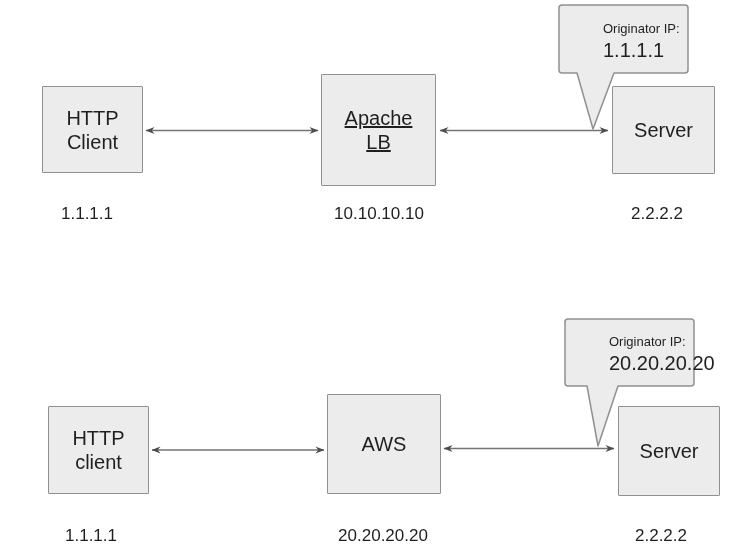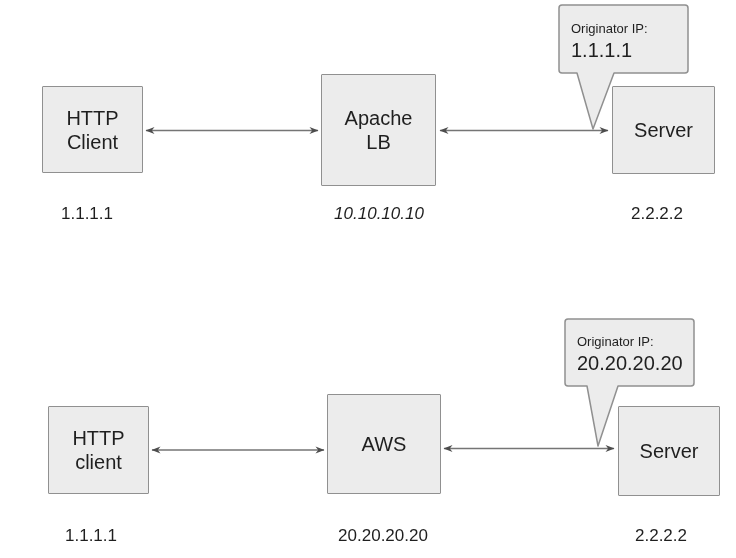--- a/index.html
+++ b/index.html
@@ -16,21 +16,21 @@
     border:1.5px solid var(--node-border,#909090);
     border-radius:1px;
     display:flex;flex-direction:column;align-items:center;justify-content:center;
     color:var(--text,#1f1f1f);
     font-size:20px;line-height:24px;text-align:center;
   }
   .ip-label{
     position:absolute;width:140px;text-align:center;
     color:var(--text,#1f1f1f);font-size:17px;line-height:20px;
   }
-  .callout-text{position:absolute;color:var(--text,#1f1f1f);}
+  .callout-text{position:absolute;color:var(--text,#1f1f1f);margin-left:32px;}
   .callout-title{font-size:13px;line-height:16px;margin-bottom:2px;}
   .callout-ip{font-size:20px;line-height:23px;}
   line.arrow{stroke:var(--arrow-line,#757575);stroke-width:1.4;}
   .ahead{fill:var(--arrow-head,#4d4d4d);}
   path.bubble{
     fill:var(--node-fill,#ececec);
     stroke:var(--node-border,#909090);
     stroke-width:1.5;stroke-linejoin:round;
   }
 </style>
@@ -54,31 +54,31 @@
 
     <path class="bubble" d="M 562 5 H 685 Q 688 5 688 8 V 70 Q 688 73 685 73 H 614 L 593 129 L 577 73 H 562 Q 559 73 559 70 V 8 Q 559 5 562 5 Z"></path>
     <path class="bubble" d="M 568 319 H 691 Q 694 319 694 322 V 383 Q 694 386 691 386 H 618 L 598 446 L 587 386 H 568 Q 565 386 565 383 V 322 Q 565 319 568 319 Z"></path>
   </svg>
 
   <div class="node" style="left:42px;top:86px;width:101px;height:87px;">
     <span>HTTP</span>
     <span>Client</span>
   </div>
 
-  <div class="node" style="left:321px;top:74px;width:115px;height:112px;">
+  <div class="node" style="left:321px;top:74px;width:115px;height:112px;text-decoration:underline;">
     <span>Apache</span>
     <span>LB</span>
   </div>
 
   <div class="node" style="left:612px;top:86px;width:103px;height:88px;">
     <span>Server</span>
   </div>
 
   <div class="ip-label" style="left:17px;top:204px;">1.1.1.1</div>
-  <div class="ip-label" style="left:309px;top:204px;font-style:italic;">10.10.10.10</div>
+  <div class="ip-label" style="left:309px;top:204px;">10.10.10.10</div>
   <div class="ip-label" style="left:587px;top:204px;">2.2.2.2</div>
 
   <div class="callout-text" style="left:571px;top:21px;">
     <div class="callout-title">Originator IP:</div>
     <div class="callout-ip">1.1.1.1</div>
   </div>
 
   <div class="node" style="left:48px;top:406px;width:101px;height:88px;">
     <span>HTTP</span>
     <span>client</span>

